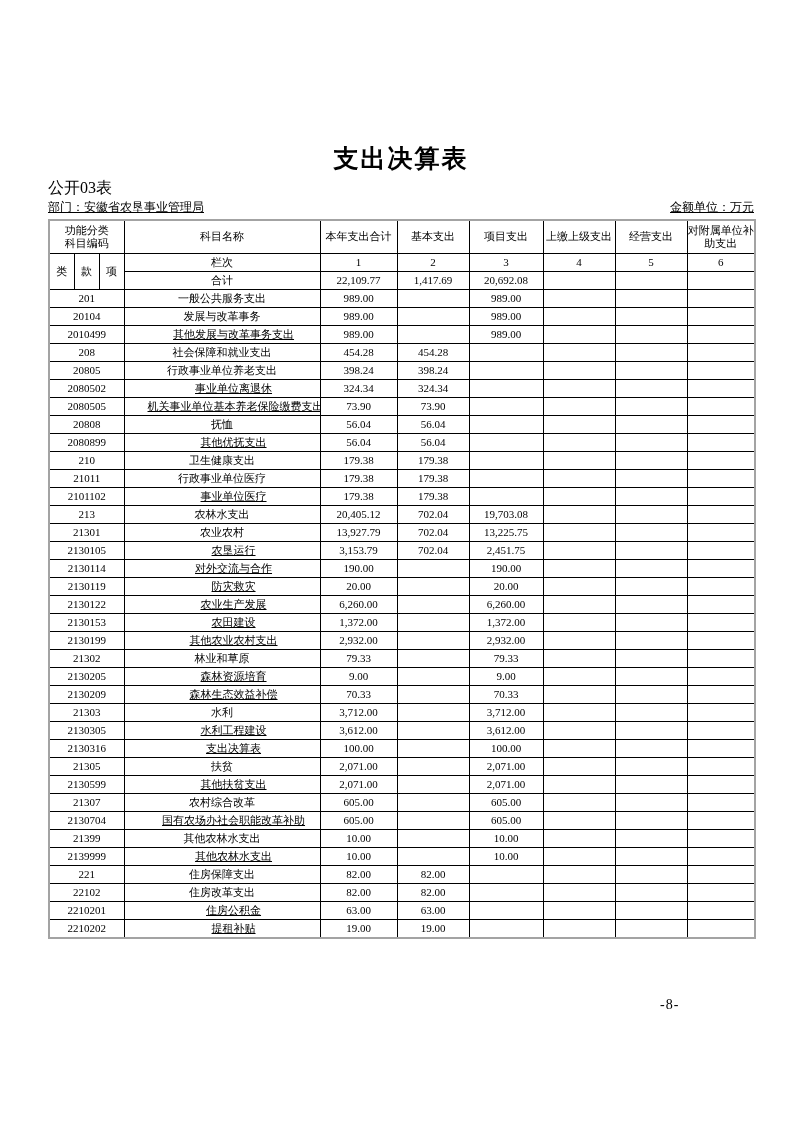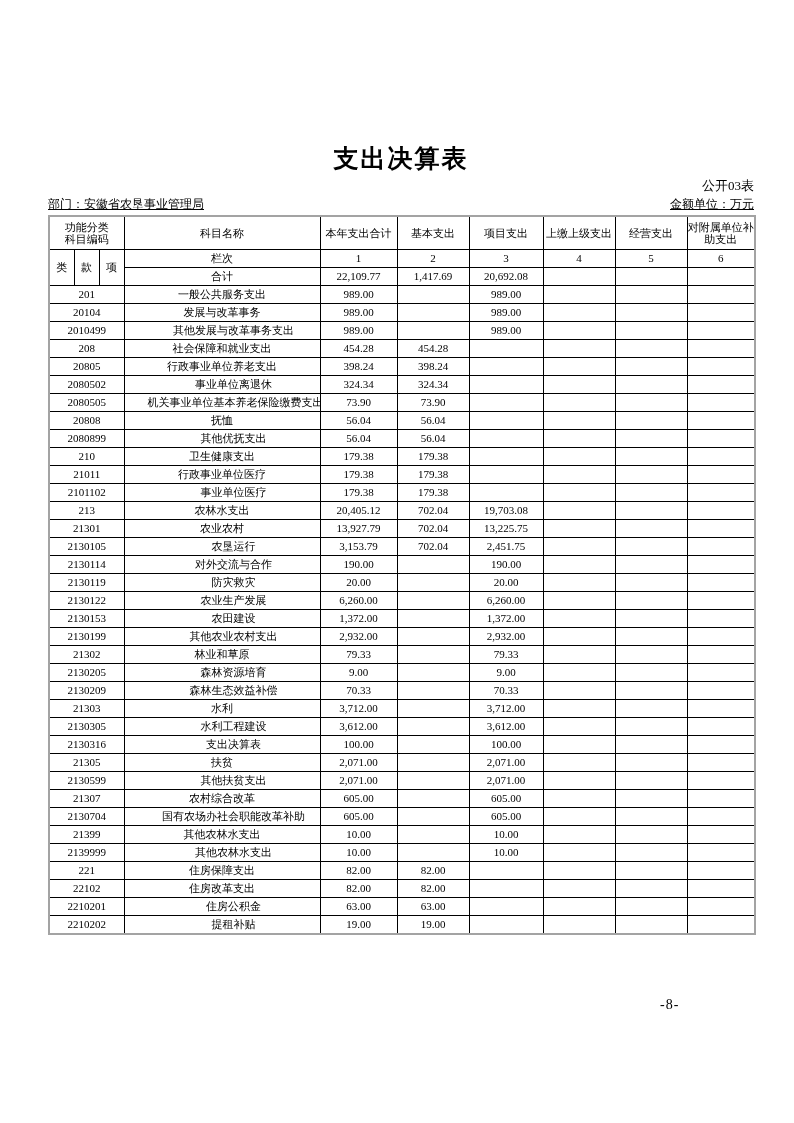--- a/index.html
+++ b/index.html
@@ -14,22 +14,22 @@
   .sheet { position: absolute; left: 48px; top: 0; width: 706px; }
   .doc-title {
     margin: 144px 0 0 0;
     font-size: 25px;
     font-weight: bold;
     text-align: center;
     letter-spacing: 2px;
     line-height: 1.2;
   }
   .table-code {
-    text-align: right;
-    font-size: 13px;
+    text-align: left;
+    font-size: 16px;
     margin-top: 4px;
     line-height: 1.2;
   }
   .meta-row {
     display: flex;
     justify-content: space-between;
     font-size: 12px;
     margin: 3px 0 3px 0;
     line-height: 1.3;
     text-decoration: underline;
@@ -49,21 +49,21 @@
     overflow: hidden;
     white-space: nowrap;
     text-align: center;
     vertical-align: middle;
   }
   tr.h1row th { height: 32px; white-space: normal; }
   tr.hrow2 th, tr.hrow3 th, tr.hrow3 td { height: 17px; }
   tbody.rows td { height: 17px; line-height: 17px; }
   td.code { text-align: left; padding-left: 3px; font-family: Liberation Serif, serif; }
   td.name { text-align: left; padding-left: 5px; }
-  td.name.indent { padding-left: 23px; }
+  td.name.indent { padding-left: 23px; text-decoration: underline; }
   td.num { text-align: right; padding-right: 3px; }
   .note {
     font-size: 11.5px;
     margin-top: 4px;
     line-height: 1.3;
   }
   .page-number {
     position: absolute;
     left: 660px;
     top: 997px;

